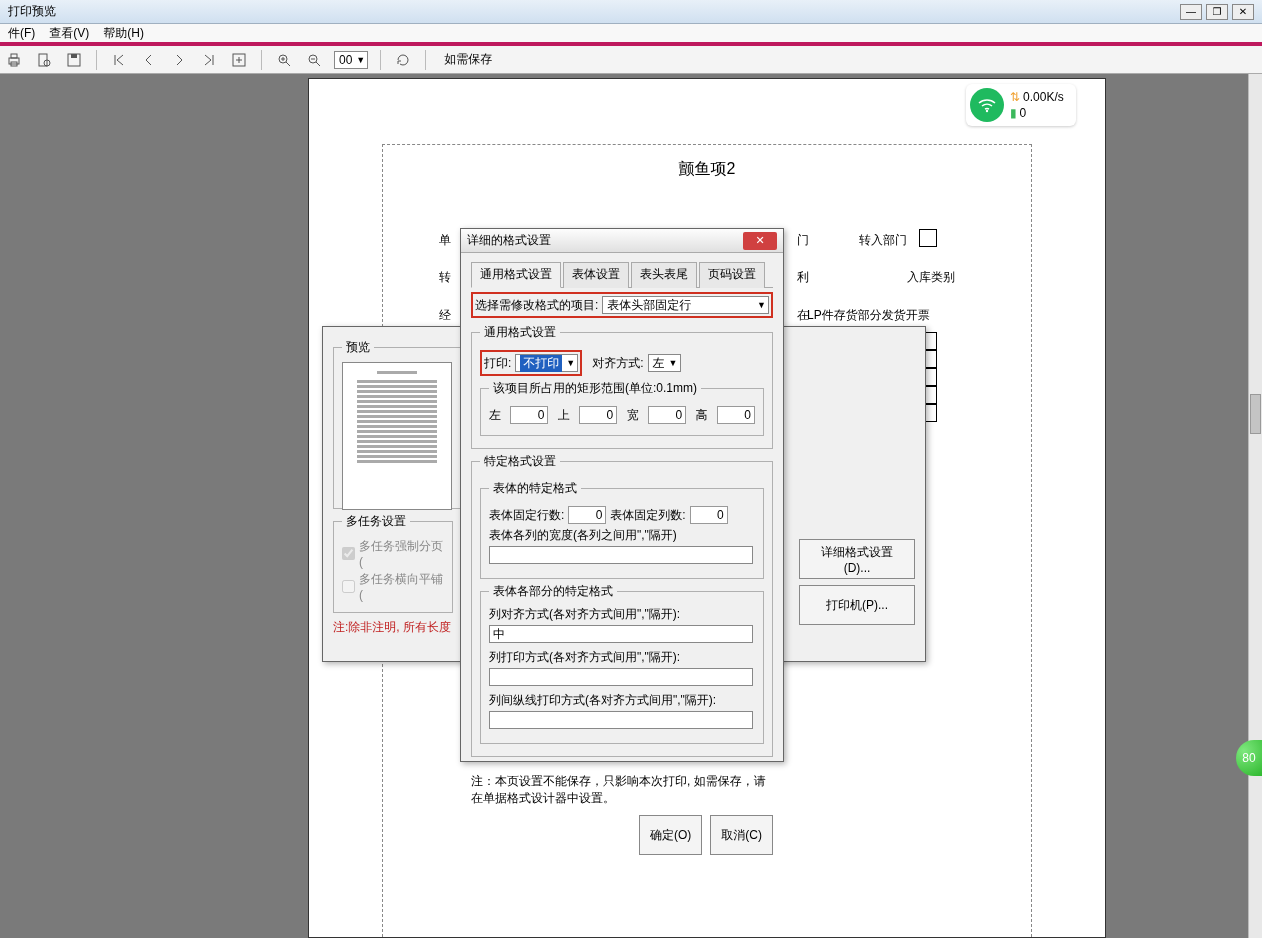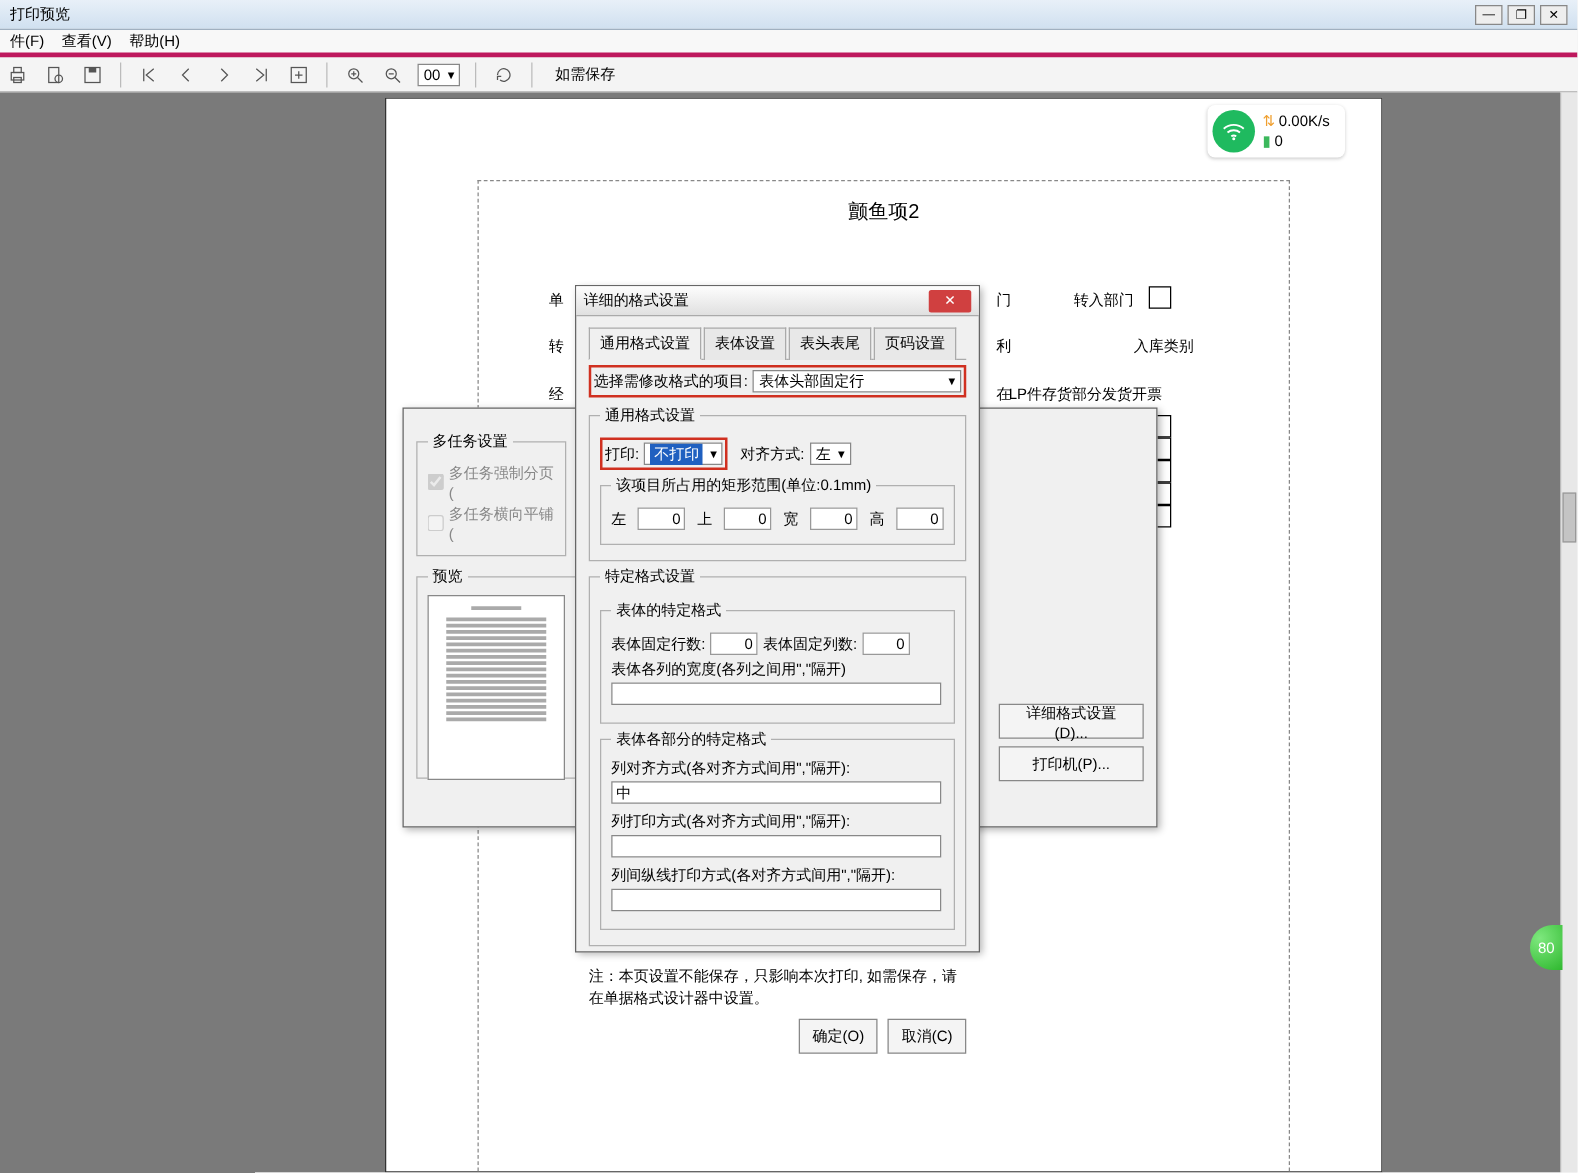--- a/index.html
+++ b/index.html
@@ -28,38 +28,38 @@
 .scrollbar-v { position: absolute; right: 0; top: 74px; bottom: 0; width: 14px; background: #e8e8e8; border-left: 1px solid #bbb; }
 .scrollbar-thumb { position: absolute; left: 1px; right: 1px; top: 320px; height: 40px; background: #c4c4c4; border: 1px solid #999; }
 
 
 .wifi-widget { position: absolute; right: 186px; top: 84px; width: 110px; height: 42px; background: #fff; border-radius: 6px; box-shadow: 0 1px 3px rgba(0,0,0,0.2); display: flex; align-items: center; padding: 4px; gap: 6px; }
 .wifi-circle { width: 34px; height: 34px; border-radius: 50%; background: #1fba5f; display: flex; align-items: center; justify-content: center; color: #fff; }
 .wifi-stats { display: flex; flex-direction: column; font-size: 10px; gap: 2px; }
 .wifi-row { display: flex; align-items: center; gap: 3px; }
 
 
-.green-ball { position: absolute; right: 12px; top: 740px; width: 26px; height: 36px; background: radial-gradient(circle at 30% 30%, #7ee87e, #2fb82f); border-radius: 18px 0 0 18px; display: flex; align-items: center; justify-content: center; color: #fff; font-size: 11px; text-align: center; }
+.green-ball { position: absolute; right: 0; top: 740px; width: 26px; height: 36px; background: radial-gradient(circle at 30% 30%, #7ee87e, #2fb82f); border-radius: 18px 0 0 18px; display: flex; align-items: center; justify-content: center; color: #fff; font-size: 11px; text-align: center; }
 
 
 .dialog { position: absolute; background: #f0f0f0; border: 1px solid #666; box-shadow: 2px 2px 6px rgba(0,0,0,0.3); }
 .dlg-title { height: 24px; background: linear-gradient(#fdfdfd, #e0e0e0); border-bottom: 1px solid #aaa; display: flex; align-items: center; justify-content: space-between; padding: 0 6px; }
 .dlg-x { width: 34px; height: 18px; background: #d04040; color: #fff; display: flex; align-items: center; justify-content: center; border-radius: 2px; font-size: 11px; cursor: pointer; }
 .dlg-help { width: 24px; height: 18px; border: 1px solid #999; background: #eee; display: flex; align-items: center; justify-content: center; font-size: 11px; cursor: pointer; margin-right: 4px; }
 .dlg-body { padding: 8px 10px; }
 fieldset { border: 1px solid #b0b0b0; margin: 4px 0; padding: 6px 8px 8px; }
 legend { padding: 0 4px; font-size: 12px; }
 label.chk { display: flex; align-items: center; gap: 4px; color: #888; margin: 2px 0; }
 input[type=checkbox] { margin: 0; }
 input[type=radio] { margin: 0 4px 0 0; }
 .row { display: flex; align-items: center; gap: 4px; margin: 3px 0; }
 .num-in { width: 38px; height: 18px; border: 1px solid #999; background: #fff; text-align: right; padding: 0 3px; }
 .txt-in { width: 56px; height: 18px; border: 1px solid #999; background: #fff; padding: 0 3px; }
 .long-in { display: block; width: 264px; height: 18px; border: 1px solid #888; background: #fff; padding: 0 3px; margin: 2px 0 6px; }
-.btn { height: 28px; padding: 0 10px; border: 1px solid #888; background: #f4f4f4; cursor: pointer; display: inline-flex; align-items: center; }
+.btn { height: 40px; padding: 0 10px; border: 1px solid #888; background: #f4f4f4; cursor: pointer; display: inline-flex; align-items: center; }
 .sel { height: 18px; border: 1px solid #888; background: #fff; display: inline-flex; align-items: center; padding: 0 2px 0 4px; cursor: pointer; }
 .sel .arrow { margin-left: 4px; font-size: 9px; }
 .red-box { border: 2px solid #d03020 !important; padding: 2px; }
 .tabs { display: flex; border-bottom: 1px solid #aaa; margin-bottom: 4px; }
 .tab { padding: 3px 8px 4px; border: 1px solid #aaa; border-bottom: none; background: #e8e8e8; margin-right: 2px; cursor: pointer; position: relative; top: 1px; }
 .tab.active { background: #f0f0f0; border-bottom: 1px solid #f0f0f0; }
 .note-red { color: #c02020; }
 .preview-thumb { width: 110px; height: 148px; border: 1px solid #888; background: #fff; padding: 8px 14px; overflow: hidden; }
 .thumb-line { height: 3px; background: #aaa; margin: 2px 0; }
 .dlgbtns { display: flex; justify-content: flex-end; gap: 8px; margin-top: 8px; }
@@ -216,53 +216,53 @@
         </div>
     </div>
   </div>
 
   <div class="green-ball">
       <span>80</span>
     </div>
 
   <div id="page-setup-dialog" class="dialog">
     <div class="dlg-body">
+      <fieldset style="width:120px;height:170px;float:left">
+        <legend>预览</legend>
+        <div class="preview-thumb">
+          <div class="thumb-line" style="width:50%;margin:0 auto 6px"></div>
+          <div class="thumb-line"></div>
+            <div class="thumb-line"></div>
+            <div class="thumb-line"></div>
+          <div class="thumb-line"></div>
+            <div class="thumb-line"></div>
+            <div class="thumb-line"></div>
+          <div class="thumb-line"></div>
+            <div class="thumb-line"></div>
+            <div class="thumb-line"></div>
+          <div class="thumb-line"></div>
+            <div class="thumb-line"></div>
+            <div class="thumb-line"></div>
+          <div class="thumb-line"></div>
+            <div class="thumb-line"></div>
+            <div class="thumb-line"></div>
+          <div class="thumb-line"></div>
+            <div class="thumb-line"></div>
+        </div>
+      </fieldset>
       <fieldset style="clear:left;width:120px;margin-top:10px">
         <legend>多任务设置</legend>
         <label class="chk">
             <input type="checkbox" checked="" disabled="" style="">
             <span>多任务强制分页(</span>
           </label>
         <label class="chk">
             <input type="checkbox" disabled="" style="">
             <span>多任务横向平铺(</span>
           </label>
-      </fieldset>
-      <fieldset style="width:120px;height:170px;float:left">
-        <legend>预览</legend>
-        <div class="preview-thumb">
-          <div class="thumb-line" style="width:50%;margin:0 auto 6px"></div>
-          <div class="thumb-line"></div>
-            <div class="thumb-line"></div>
-            <div class="thumb-line"></div>
-          <div class="thumb-line"></div>
-            <div class="thumb-line"></div>
-            <div class="thumb-line"></div>
-          <div class="thumb-line"></div>
-            <div class="thumb-line"></div>
-            <div class="thumb-line"></div>
-          <div class="thumb-line"></div>
-            <div class="thumb-line"></div>
-            <div class="thumb-line"></div>
-          <div class="thumb-line"></div>
-            <div class="thumb-line"></div>
-            <div class="thumb-line"></div>
-          <div class="thumb-line"></div>
-            <div class="thumb-line"></div>
-        </div>
       </fieldset>
       <div class="note-red" style="margin-top:6px">注:除非注明, 所有长度</div>
 
       <div class="ps-btncol">
         <button class="btn">详细格式设置(D)...</button>
         <button class="btn">打印机(P)...</button>
       </div>
     </div>
   </div>
 

